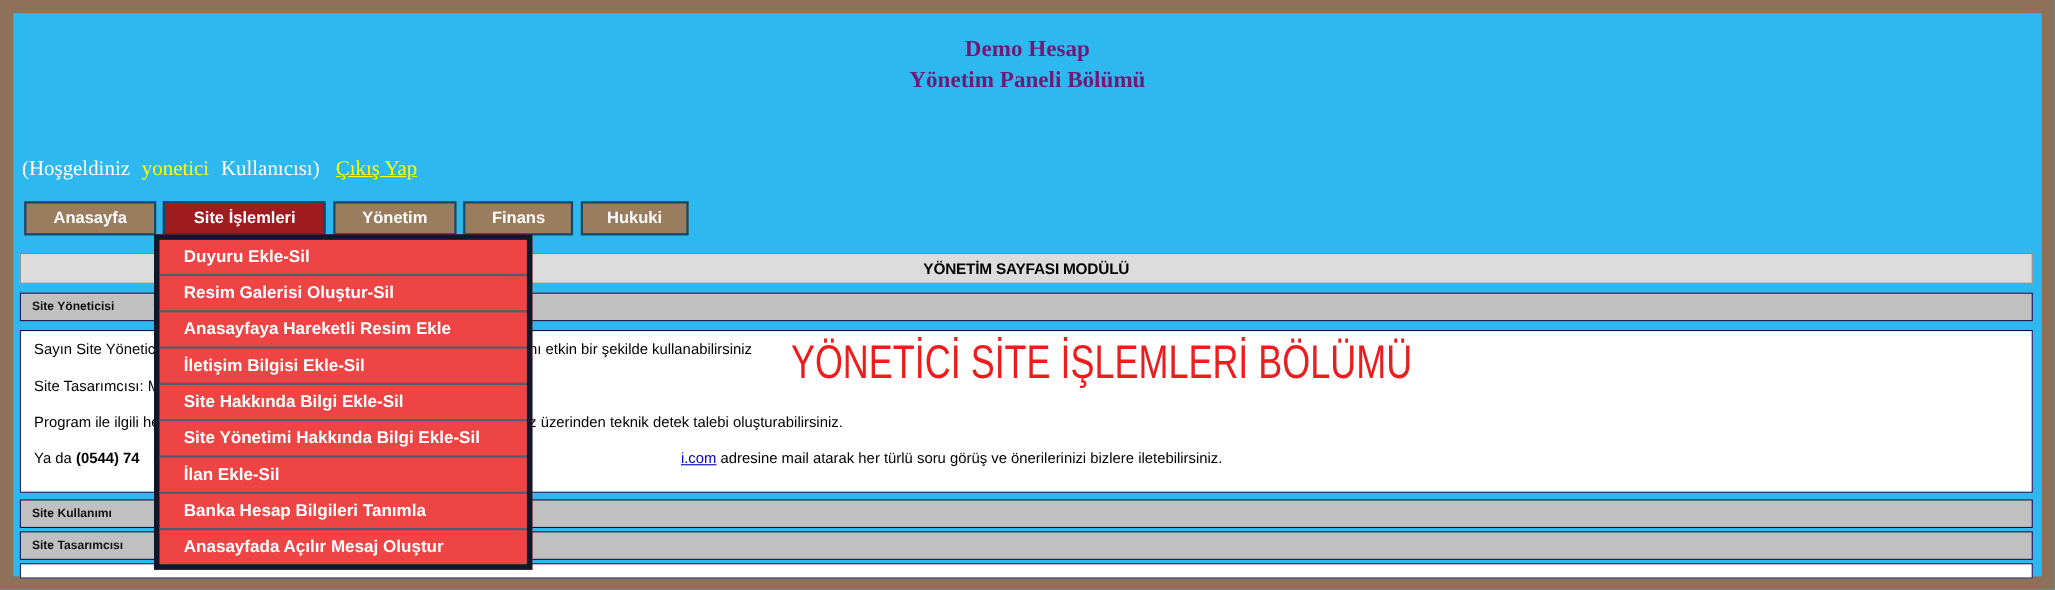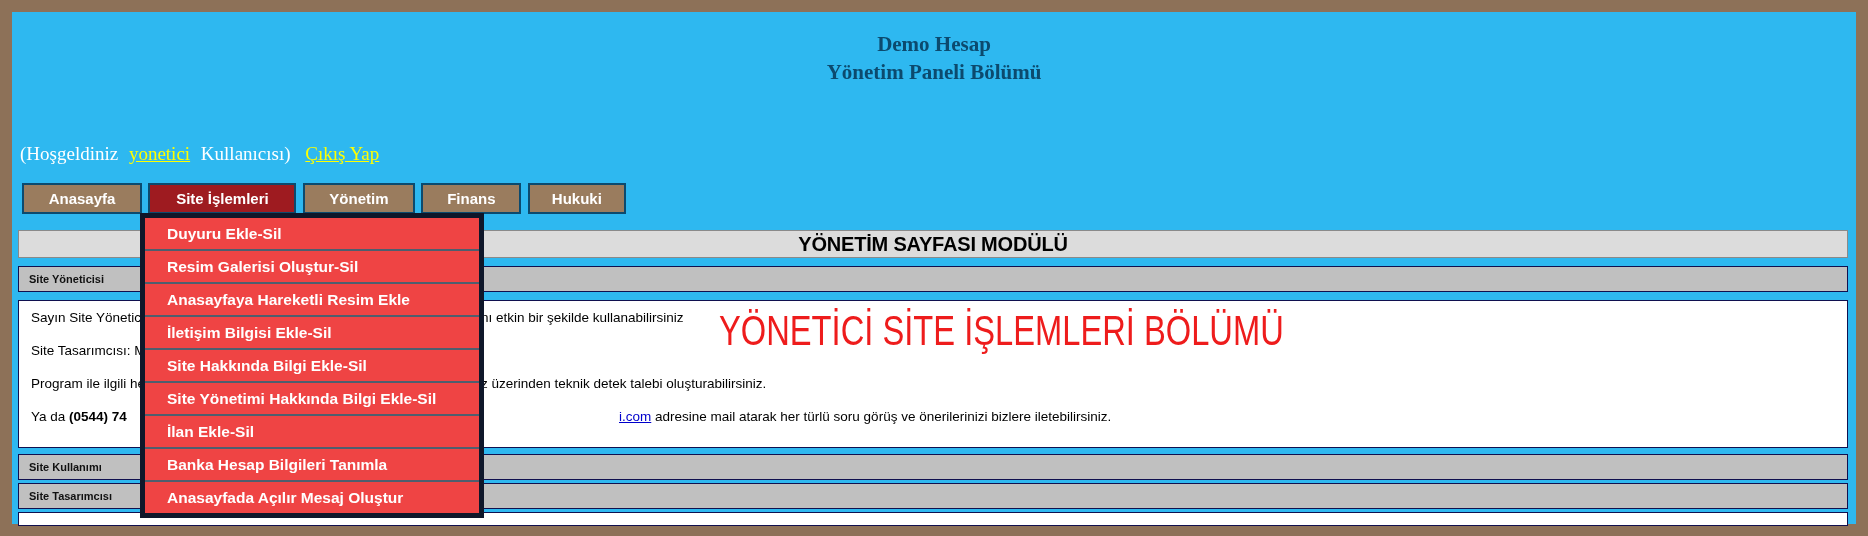--- a/index.html
+++ b/index.html
@@ -7,29 +7,29 @@
     width:1868px;height:536px;overflow:hidden;
     font-family:"Liberation Sans",sans-serif;
     background:#8d7158; 
     position:relative;
   }
   .page{position:absolute;left:12px;top:12px;width:1844px;height:512px;background:#2eb8f0;}
 
   
   .header-titles{
     position:absolute;left:0;top:18px;width:100%;
-    text-align:center;color:#0c4a6e;
+    text-align:center;color:#701a75;
     font-family:"Liberation Serif",serif;font-weight:bold;
     font-size:21px;line-height:28px;
   }
   .welcome{
     position:absolute;left:8px;top:131px;
     font-family:"Liberation Serif",serif;font-size:19px;color:#ffffff;
   }
-  .welcome .username{color:#ffff00;margin:0 6px;text-decoration:underline;}
+  .welcome .username{color:#ffff00;margin:0 6px;}
   .welcome .logout{color:#ffff00;text-decoration:underline;margin-left:10px;cursor:pointer;}
 
   
   .navbar{position:absolute;left:10px;top:171px;height:30px;}
   .nav-btn{
     display:inline-block;vertical-align:top;height:27px;line-height:27px;
     background:#9a7c5e;border:2px solid #0c4a6e;margin-right:2px;
     color:#ffffff;font-weight:bold;font-size:15px;text-align:center;cursor:pointer;
   }
   .nav-btn.active{background:#9e1b20;}
@@ -43,21 +43,21 @@
   .main-panel{
     position:absolute;left:4px;top:210px;width:1836px;height:298px;
     background:#2eb8f0;padding:0;
   }
   .row{
     position:absolute;left:2px;width:1830px;
     border:1px solid #10104f;box-sizing:border-box;
   }
   .module-title{
     top:8px;height:28px;background:#dcdcdc;border-color:#8a8a8a;
-    text-align:center;font-weight:bold;font-size:20px;line-height:26px;color:#000;
+    text-align:center;font-weight:bold;font-size:14px;line-height:26px;color:#000;
     letter-spacing:-0.2px;
   }
   .section-bar{
     background:#c0c0c0;height:26px;
     font-weight:bold;font-size:11px;line-height:24px;color:#111;
     padding-left:10px;
   }
   .bar-admin{top:44px;}
   .content-block{
     top:78px;height:148px;background:#ffffff;

